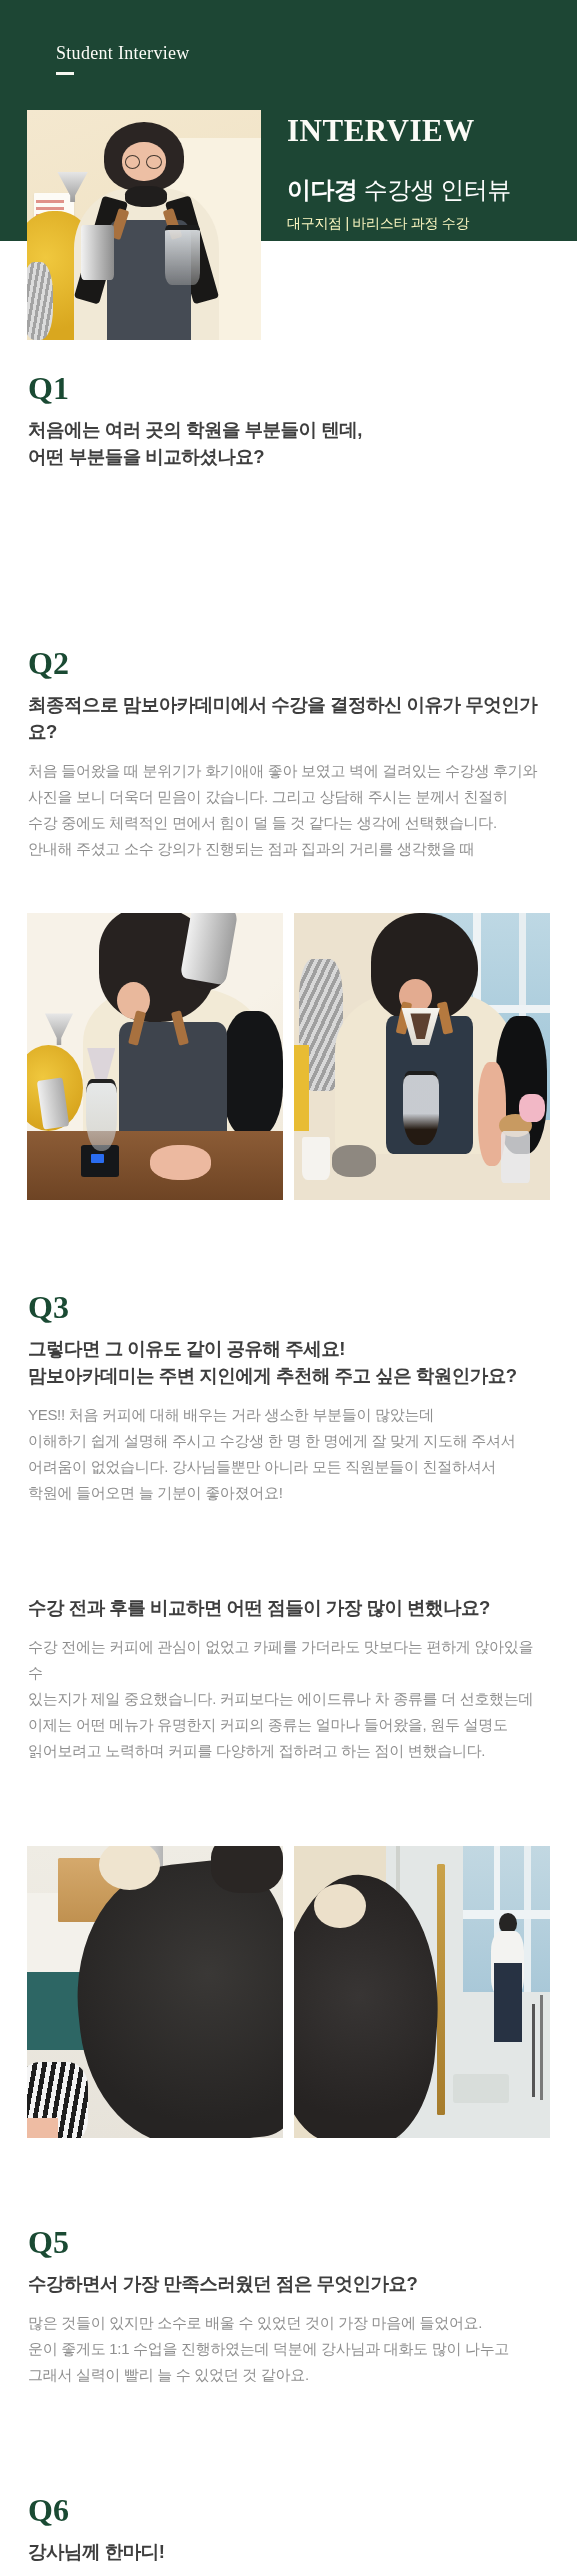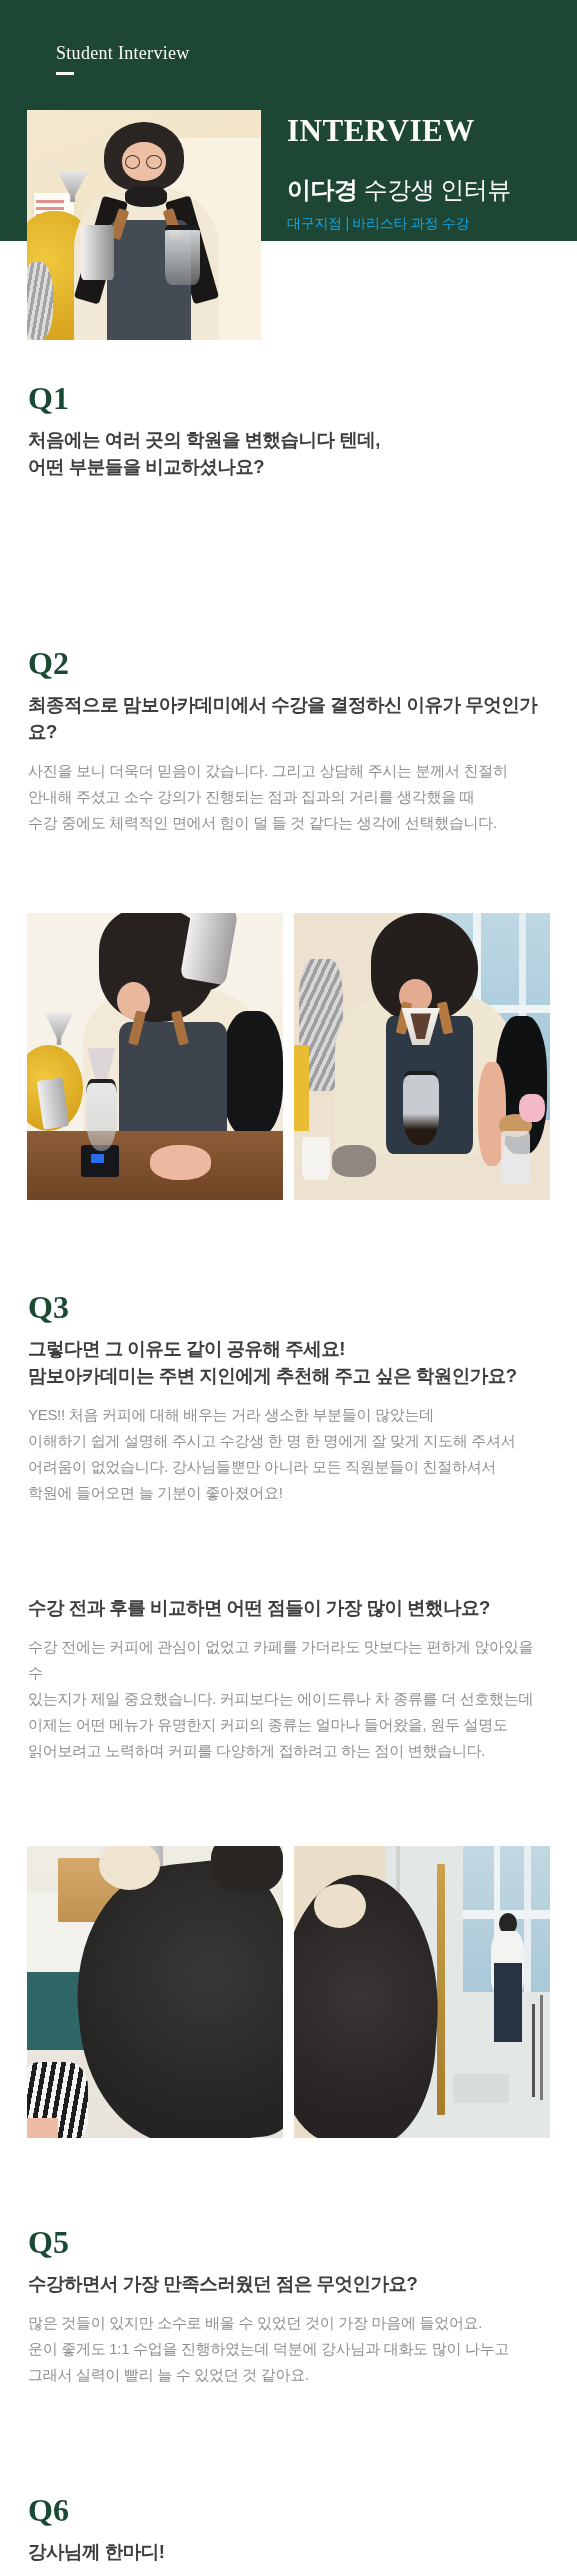--- a/index.html
+++ b/index.html
@@ -15,21 +15,21 @@
   #page{position:relative;width:577px;height:2889px;background:#fff;overflow:hidden;margin:0 auto;}
 
   
   .header{position:absolute;left:0;top:0;width:577px;height:241px;background:var(--green);}
   .eyebrow{position:absolute;left:56px;top:43px;color:#fdfdf8;font-family:"Liberation Serif",serif;font-size:18px;letter-spacing:0.3px;}
   .dash{position:absolute;left:56px;top:72px;width:17.5px;height:2.6px;background:#f6f6f0;}
   .h-title{position:absolute;left:287px;top:113px;color:#fbfbf6;font-family:"Liberation Serif",serif;font-weight:700;font-size:31px;letter-spacing:0.5px;}
   .h-name{position:absolute;left:287px;top:174px;color:#ffffff;font-size:24px;letter-spacing:-0.5px;white-space:pre;}
   .h-name .nm{font-weight:800;}
   .h-name .sfx{font-weight:400;}
-  .h-sub{position:absolute;left:287px;top:215px;color:#0ea5e9;font-size:14px;font-weight:400;letter-spacing:-0.3px;}
+  .h-sub{position:absolute;left:287px;top:215px;color:#fef9c3;font-size:14px;font-weight:400;letter-spacing:-0.3px;}
 
   
   .qa{position:absolute;left:28px;width:521px;}
   .q-marker{font-family:"Liberation Serif",serif;font-weight:700;font-size:32px;line-height:32px;color:var(--qgreen);}
   .q-text{margin-top:12px;font-size:18.5px;line-height:27px;font-weight:800;color:var(--qtext);letter-spacing:-0.5px;}
   .a-text{margin-top:13.4px;font-size:15px;line-height:26px;font-weight:400;color:var(--atext);letter-spacing:-0.3px;}
 
   
   .ph{position:absolute;overflow:hidden;}
   .ph span{position:absolute;display:block;}
@@ -230,37 +230,38 @@
     <span class="d-bhead"></span>
       <span class="d-bbody"></span>
       <span class="d-bapron"></span>
     <span class="d-sink"></span>
       <span class="d-t1"></span>
       <span class="d-t2"></span>
     <span class="d-hair"></span>
       <span class="d-scrunch"></span>
   </div>
 
-  <section class="qa" style="top: 382px;">
+  <section class="qa" style="top: 372px;">
     <div class="q-marker">Q1</div>
     <div class="q-text">
-        <div>처음에는 여러 곳의 학원을 변했습니다 텐데,</div>
+        <div>처음에는 여러 곳의 학원을 부분들이 텐데,</div>
         <div>어떤 부분들을 비교하셨나요?</div>
       </div>
   </section>
 
   <section class="qa" style="top: 647px;">
     <div class="q-marker">Q2</div>
     <div class="q-text">
         <div>최종적으로 맘보아카데미에서 수강을 결정하신 이유가 무엇인가요?</div>
       </div>
     <div class="a-text">
+        <div>처음 들어왔을 때 분위기가 화기애애 좋아 보였고 벽에 걸려있는 수강생 후기와</div>
         <div>사진을 보니 더욱더 믿음이 갔습니다. 그리고 상담해 주시는 분께서 친절히</div>
+        <div>수강 중에도 체력적인 면에서 힘이 덜 들 것 같다는 생각에 선택했습니다.</div>
         <div>안내해 주셨고 소수 강의가 진행되는 점과 집과의 거리를 생각했을 때</div>
-        <div>수강 중에도 체력적인 면에서 힘이 덜 들 것 같다는 생각에 선택했습니다.</div>
       </div>
   </section>
 
   <section class="qa" style="top: 1291px;">
     <div class="q-marker">Q3</div>
     <div class="q-text">
         <div>그렇다면 그 이유도 같이 공유해 주세요!</div>
         <div>맘보아카데미는 주변 지인에게 추천해 주고 싶은 학원인가요?</div>
       </div>
     <div class="a-text">

